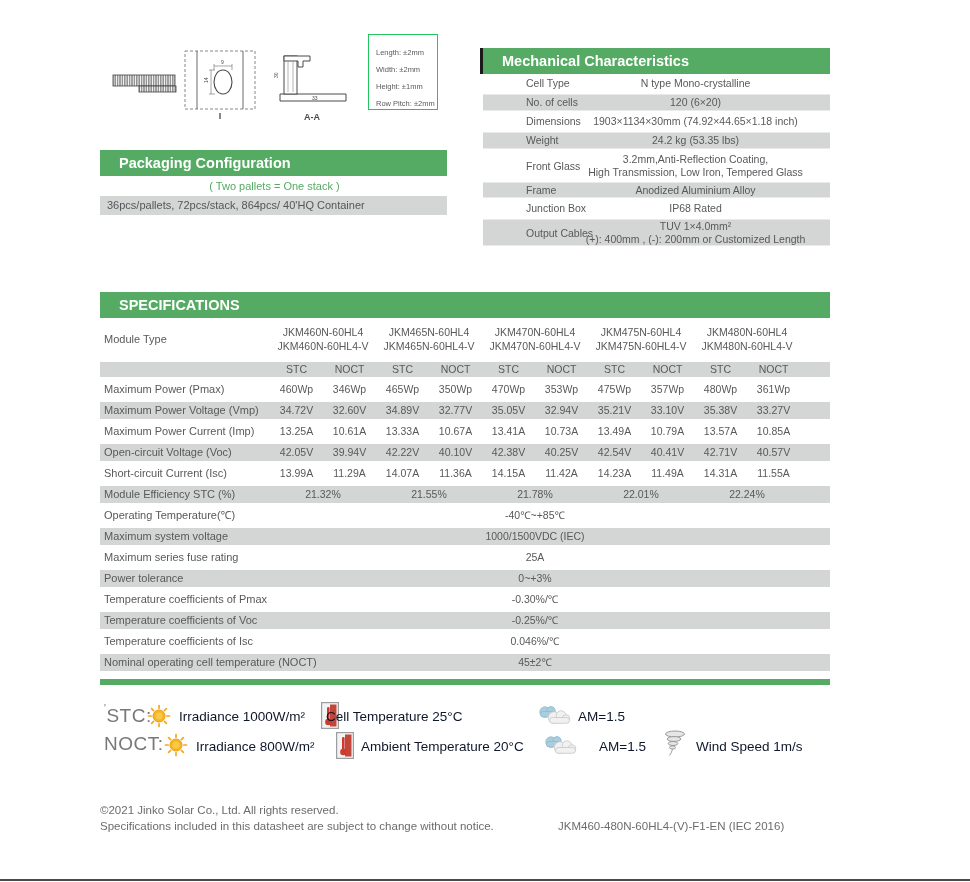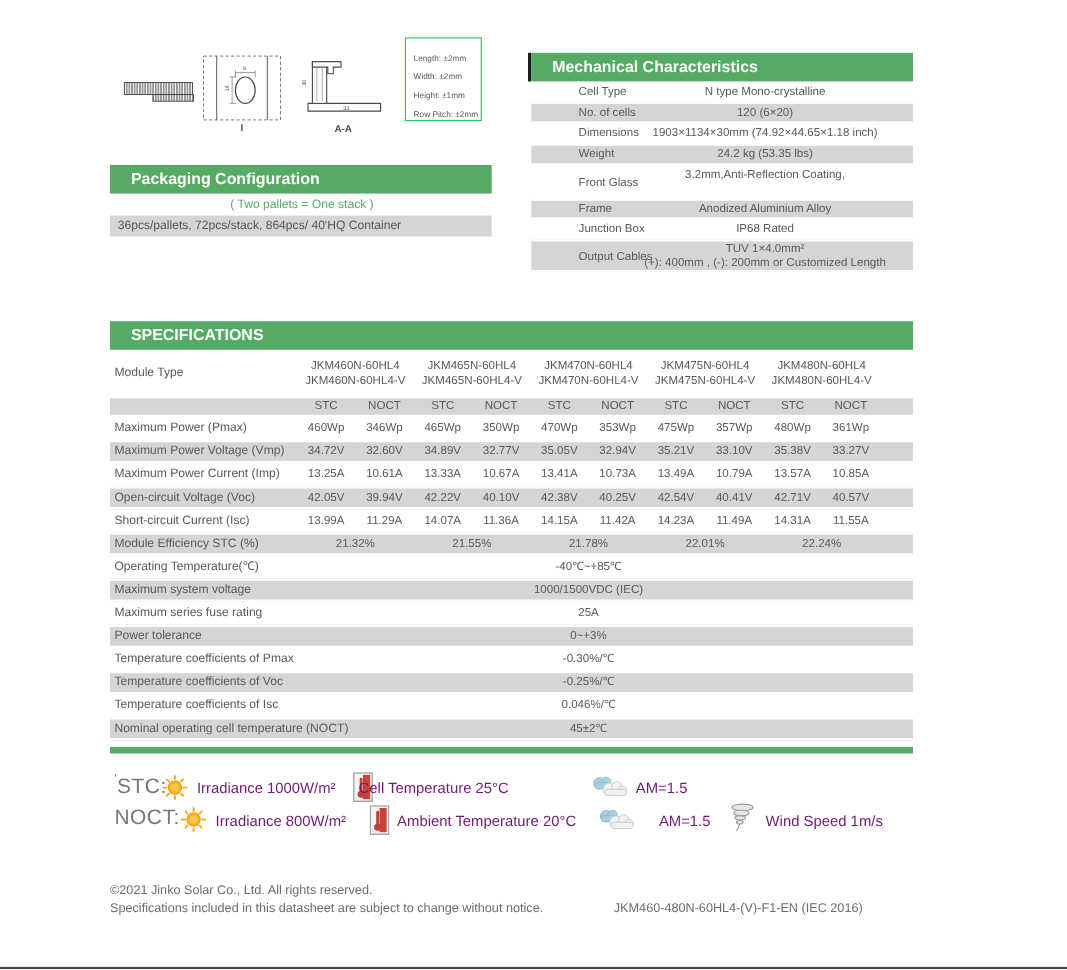--- a/index.html
+++ b/index.html
@@ -43,21 +43,21 @@
   .mtype-row{height:42px;line-height:42px;}
   .mtype-row .vals{align-items:center;}
   .mcol{flex:1;text-align:center;line-height:14px;}
   .cond-row{height:19px;line-height:19px;}
   .spanval{position:absolute;left:170px;top:0;width:530px;text-align:center;}
   .green-bar{position:absolute;left:0;width:730px;height:6px;background:#55ab63;}
 
   
   .leg-big{font-size:19px;color:#77787a;letter-spacing:0.5px;}
   .leg-mark{font-size:10px;vertical-align:10px;color:#77787a;}
-  .leg-txt{font-size:13.5px;color:#701a75;}
+  .leg-txt{font-size:13.5px;color:#0f172a;}
 
   
   .foot{font-size:11.5px;color:#6b6c6e;}
   .bottom-rule{position:absolute;left:0;top:879px;width:970px;height:2px;background:#4a4a4a;}
   .mech-accent{position:absolute;left:480px;top:48px;width:2.5px;height:26px;background:#1a1a1a;}
 </style>
 </head>
 <body>
 
 <div class="canvas">
@@ -132,20 +132,21 @@
       <div class="mval">1903×1134×30mm (74.92×44.65×1.18 inch)</div>
     </div>
     <div class="mrow one gray">
       <span class="mlabel">Weight</span>
       <div class="mval">24.2 kg (53.35 lbs)</div>
     </div>
     <div class="mrow two">
       <span class="mlabel">Front Glass</span>
       <div class="mval">
         <div>3.2mm,Anti-Reflection Coating,</div>
+        <div>High Transmission, Low Iron, Tempered Glass</div>
       </div>
     </div>
     <div class="mrow one18 gray">
       <span class="mlabel">Frame</span>
       <div class="mval">Anodized Aluminium Alloy</div>
     </div>
     <div class="mrow one">
       <span class="mlabel">Junction Box</span>
       <div class="mval">IP68 Rated</div>
     </div>

